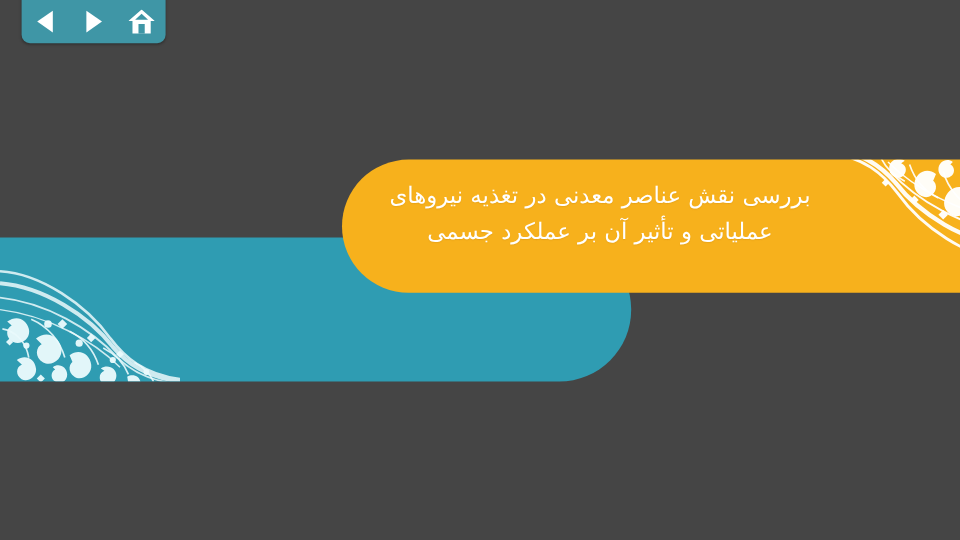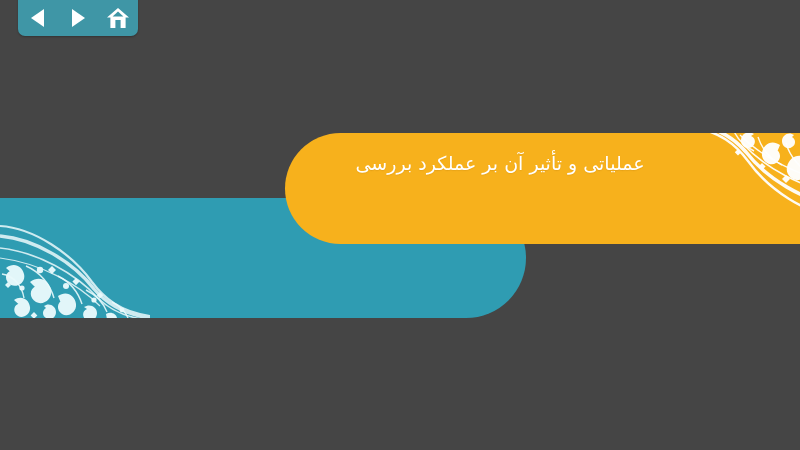--- a/index.html
+++ b/index.html
@@ -167,21 +167,22 @@
       <g fill="none" stroke="#ffffff" stroke-width="1.4" opacity="0.92">
         <path d="M158,34 c-12,-2 -20,-12 -22,-24"></path>
         <path d="M134,42 c-14,-6 -24,-18 -28,-32"></path>
         <path d="M102,32 c-12,-6 -20,-16 -24,-28"></path>
         <path d="M74,18 c-10,-5 -17,-12 -21,-22"></path>
       </g>
     </svg>
   </div>
 
   <div id="title-block">
-    <span class="tline">عملیاتی و تأثیر آن بر عملکرد بررسی</span>
+    <span class="tline">بررسی نقش عناصر معدنی در تغذیه نیروهای</span>
+    <span class="tline">عملیاتی و تأثیر آن بر عملکرد جسمی</span>
   </div>
 
   <div id="navbar">
     <div class="nav-btn">
       <svg width="18" height="20" viewBox="0 0 18 20">
         <path d="M15,1 L15,19 L2,10 Z" fill="#ffffff"></path>
       </svg>
     </div>
     <div class="nav-btn">
       <svg width="18" height="20" viewBox="0 0 18 20">

